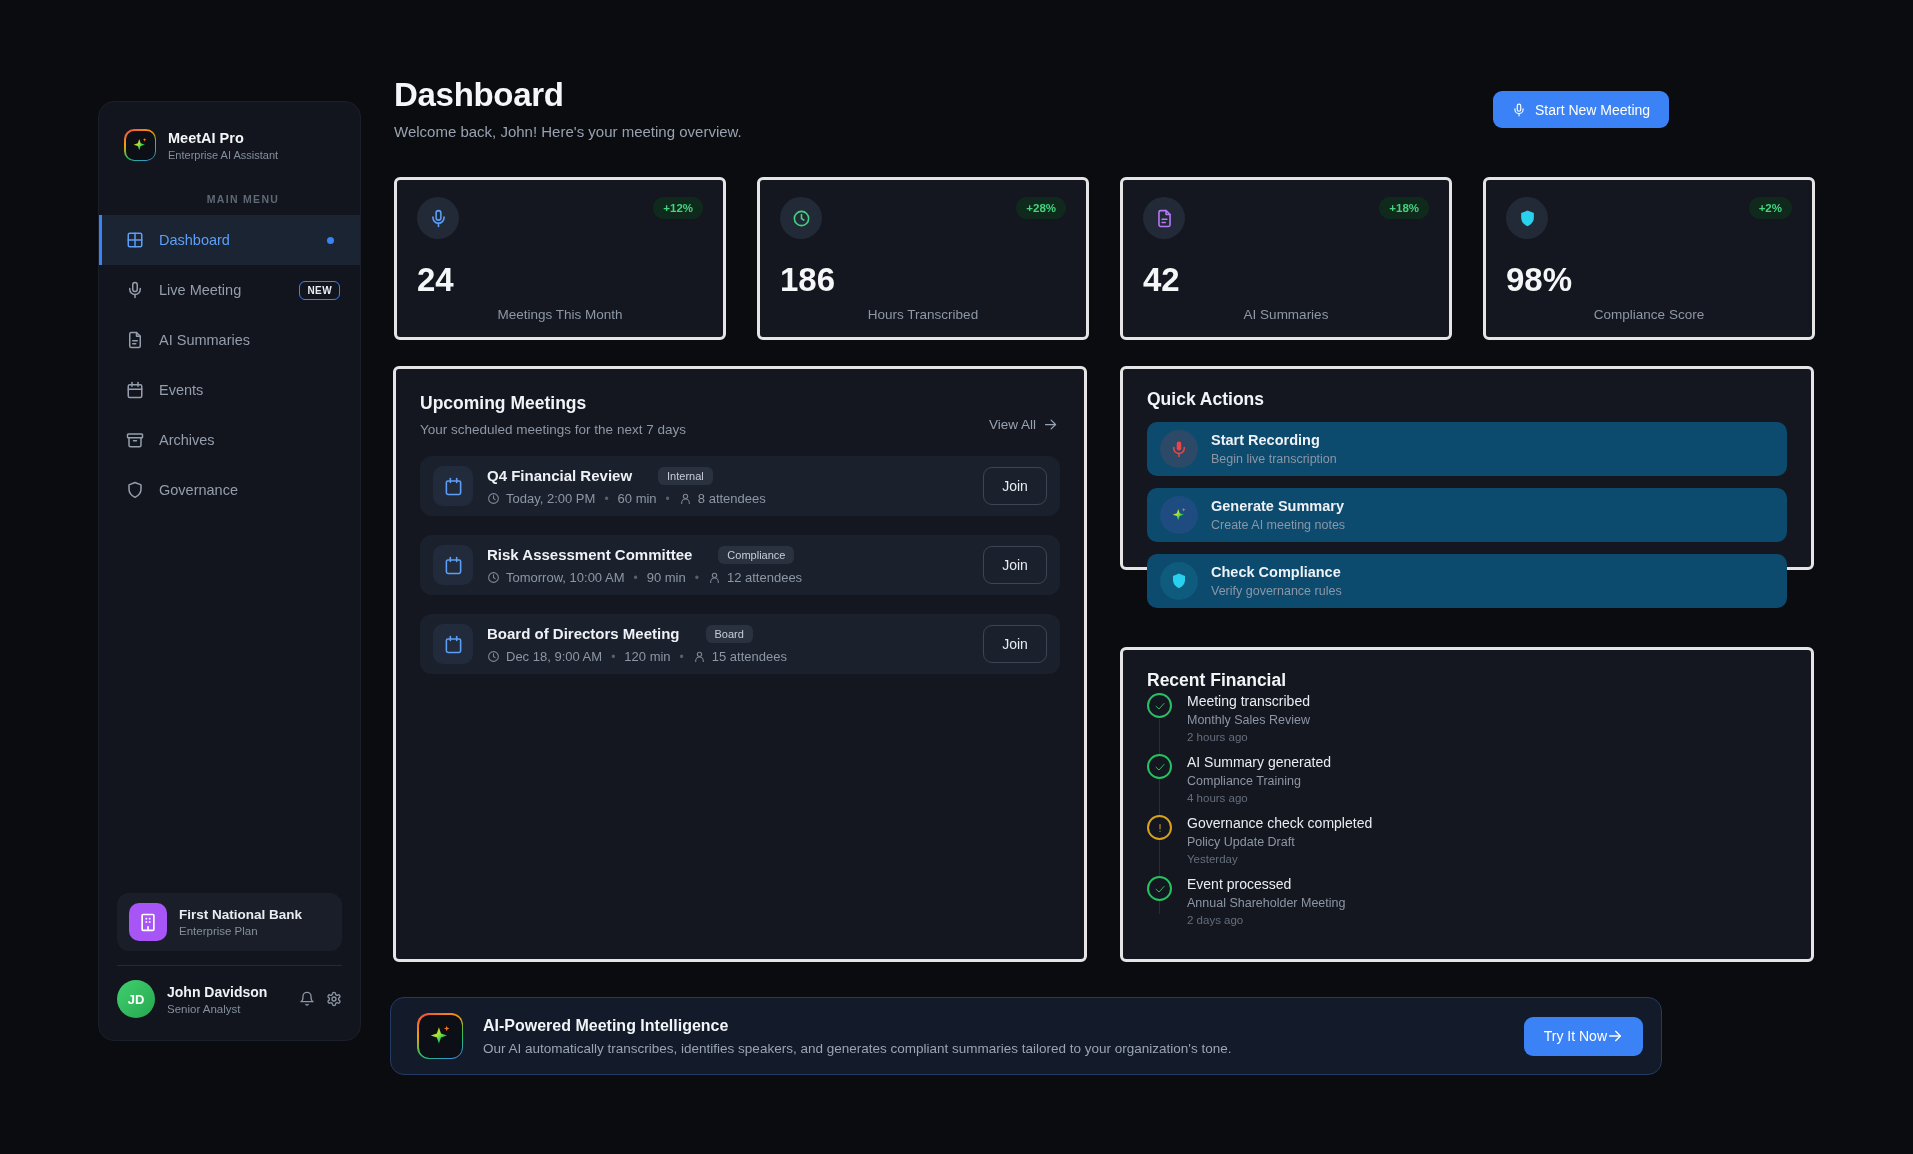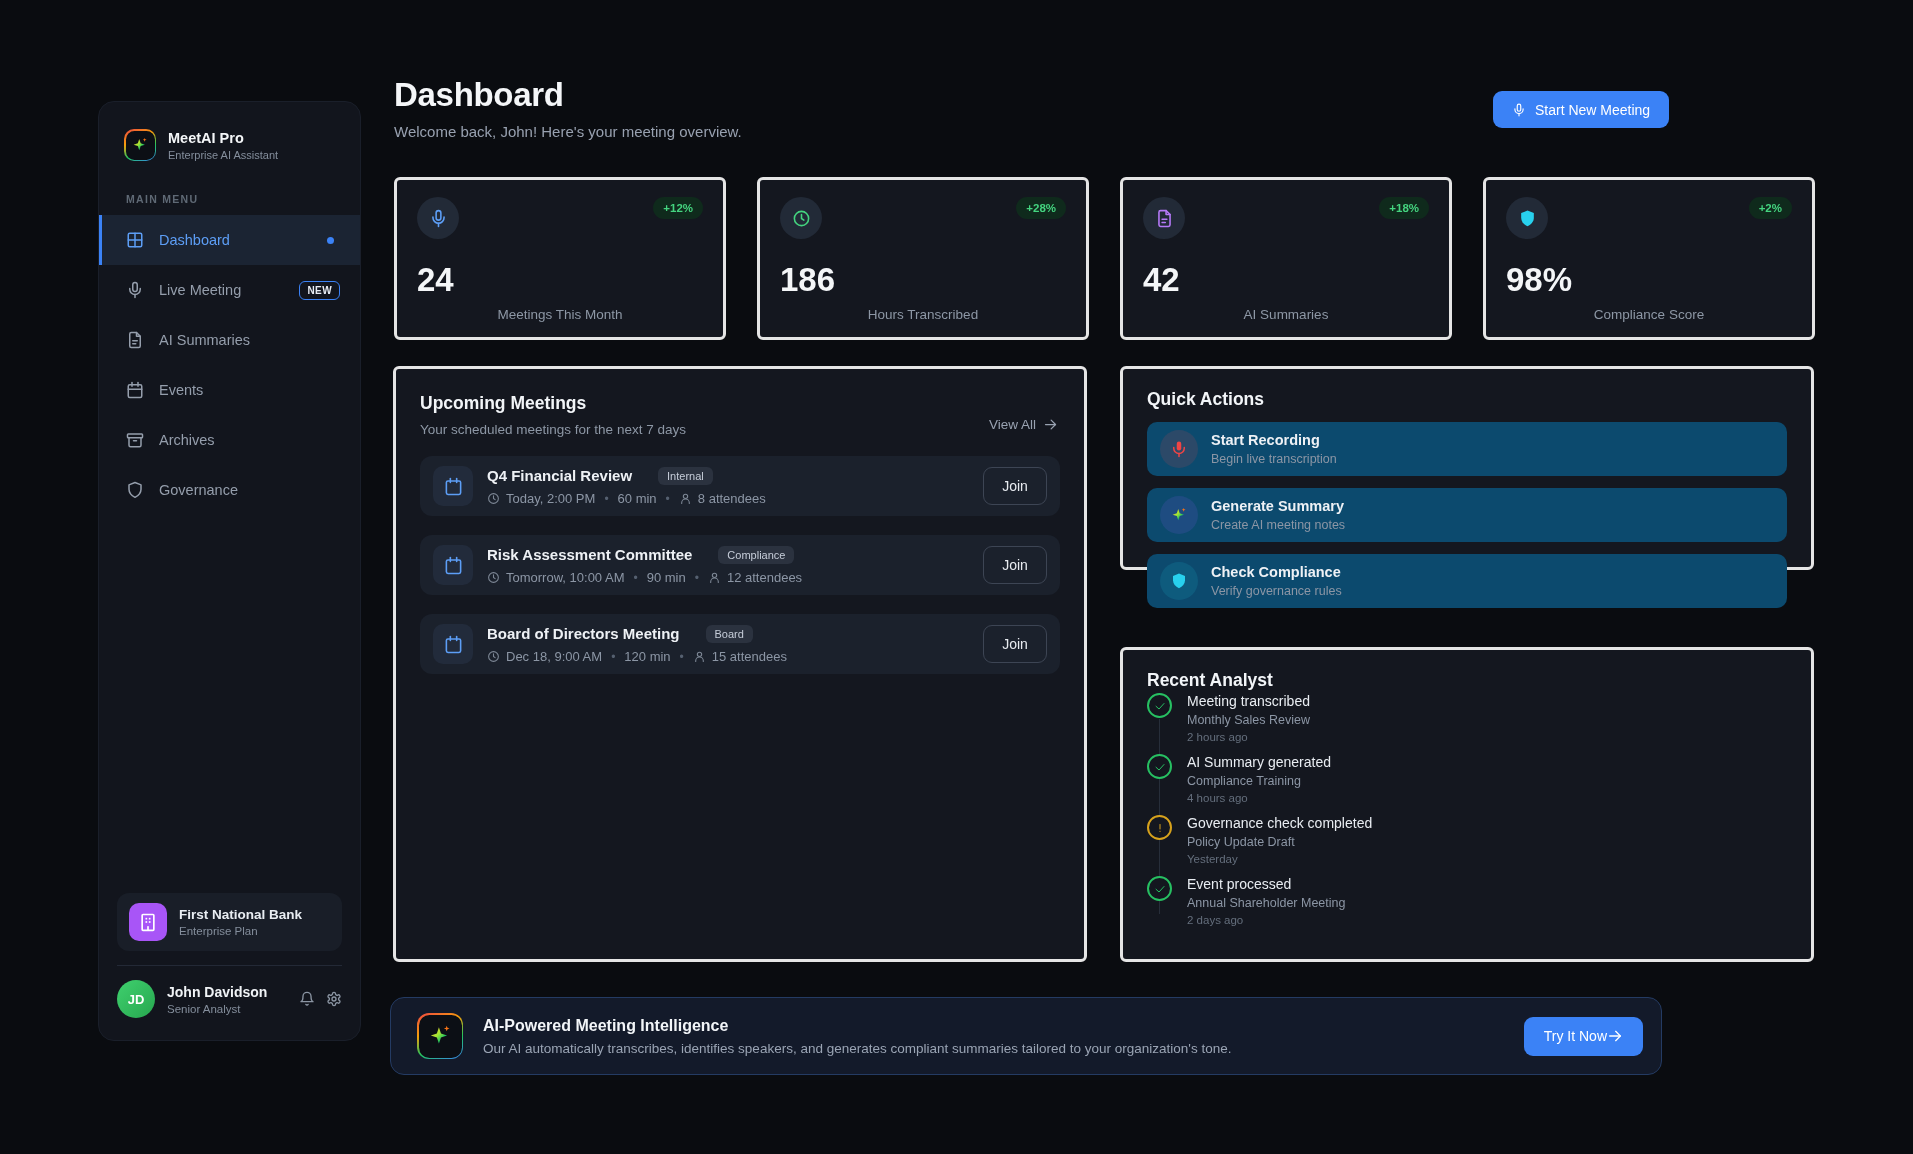--- a/index.html
+++ b/index.html
@@ -13,21 +13,21 @@
     background:#12151d; border:1px solid #1a1f2a; border-radius:16px;
     display:flex; flex-direction:column; overflow:hidden;margin-top:28px; }
   .logo-row { display:flex; align-items:center; gap:12px; padding:27px 20px 0 25px; }
   .logo-tile { width:32px; height:32px; border-radius:10px; padding:1.5px;
     background:linear-gradient(155deg,#ef4444,#f59e0b 35%,#22c55e 65%,#3b82f6); }
   .logo-tile-inner { width:100%; height:100%; border-radius:8.5px; background:#0c0f15;
     display:flex; align-items:center; justify-content:center; }
   .app-name { font-size:14.5px; font-weight:700; color:#f4f6f8; }
   .app-sub { font-size:11px; color:#848e9c; margin-top:3px; }
   .menu-label { padding:32px 0 10px 27px; font-size:10.5px; font-weight:700;
-    letter-spacing:1.3px; color:#5f6975; }
+    letter-spacing:1.3px; color:#5f6975;text-align:center; }
   .nav-item { height:50px; display:flex; align-items:center; gap:15px;
     padding:0 20px 0 24px; border-left:3px solid transparent;
     color:#959eac; font-size:14.5px; cursor:pointer; }
   .nav-item .nico { width:18px; height:18px; flex:none; }
   .nav-item.active { background:#1b2433; border-left-color:#3b82f6; color:#5d9ef6; }
   .nav-dot { width:7px; height:7px; border-radius:50%; background:#3b82f6; margin-left:auto; margin-right:6px; }
   .nav-badge { margin-left:auto; border:1px solid #3b82f6; color:#e8ecf3; font-size:10px;
     font-weight:600; padding:3px 7px; border-radius:6px; letter-spacing:.4px; }
   .org-card { margin:auto 18px 0 18px; background:#191e28; border-radius:12px;
     padding:10px 12px; display:flex; gap:12px; align-items:center; }
@@ -483,21 +483,21 @@
         </svg>
       </div>
     <div>
       <div class="qa-title">Check Compliance</div>
       <div class="qa-sub">Verify governance rules</div>
     </div>
   </div>
 </section>
 
 <section class="card activity">
-  <div class="panel-title">Recent Analyst</div>
+  <div class="panel-title">Recent Financial</div>
   <div class="timeline">
     <div class="tl-line"></div>
 
     <div class="act-item">
       <div class="act-icon act-ok">
           <svg class="ico aicon" viewBox="0 0 24 24">
             <polyline points="4 12.5 10 18 20 7"></polyline>
           </svg>
         </div>
       <div>

